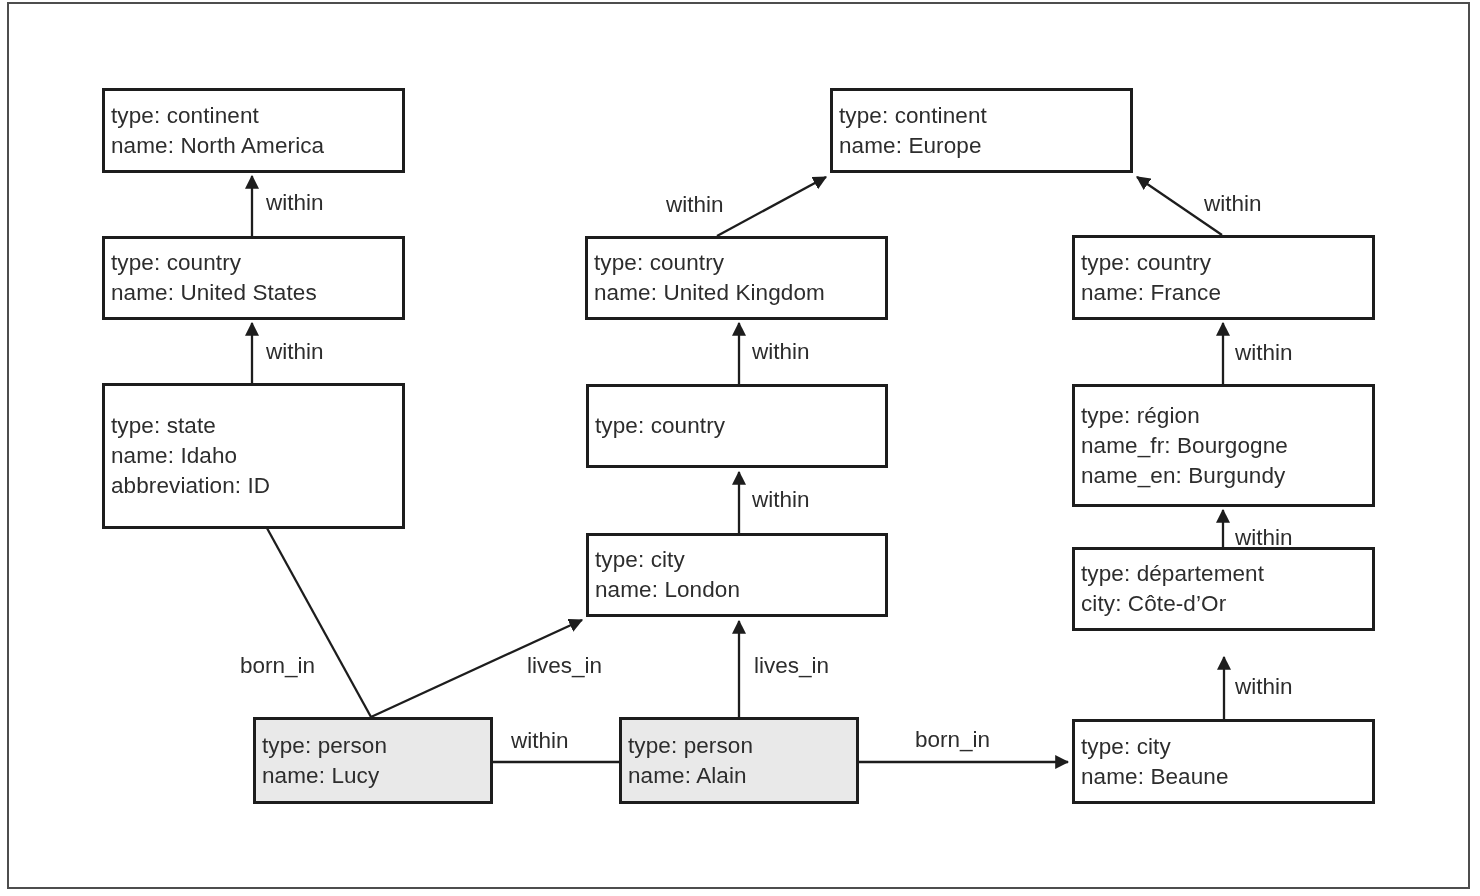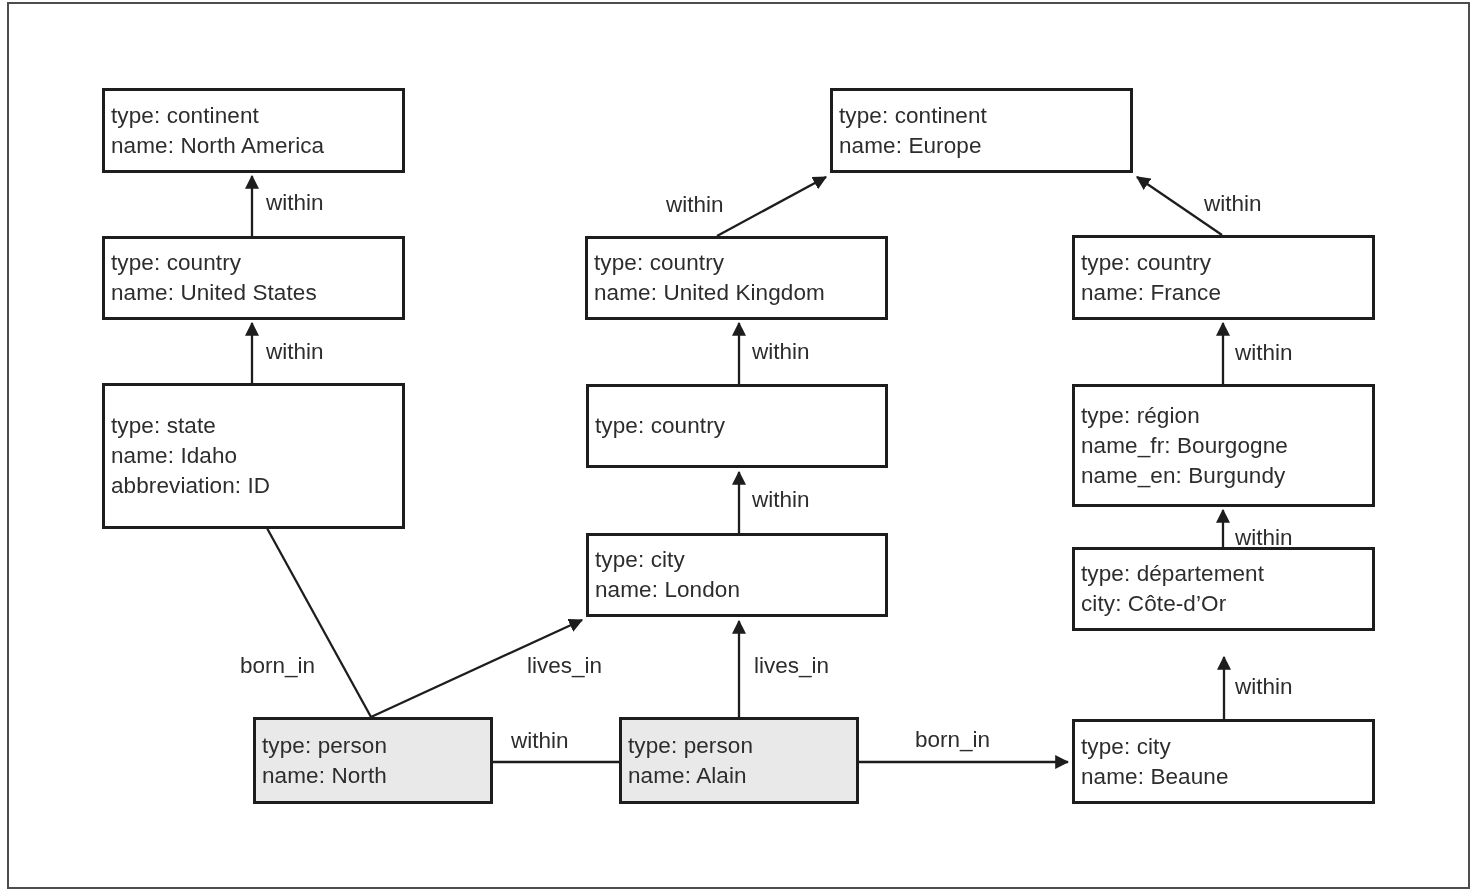--- a/index.html
+++ b/index.html
@@ -118,21 +118,21 @@
     <div>type: département</div>
     <div>city: Côte-d’Or</div>
   </div>
   <div class="node" style="left:1072px;top:719px;width:303px;height:85px">
     <div>type: city</div>
     <div>name: Beaune</div>
   </div>
 
   <div class="node person" style="left:253px;top:717px;width:240px;height:87px">
     <div>type: person</div>
-    <div>name: North</div>
+    <div>name: Lucy</div>
   </div>
   <div class="node person" style="left:619px;top:717px;width:240px;height:87px">
     <div>type: person</div>
     <div>name: Alain</div>
   </div>
 
   <span class="edge-label" style="left:266px;top:191px">within</span>
   <span class="edge-label" style="left:266px;top:340px">within</span>
   <span class="edge-label" style="left:240px;top:654px">born_in</span>
   <span class="edge-label" style="left:527px;top:654px">lives_in</span>

